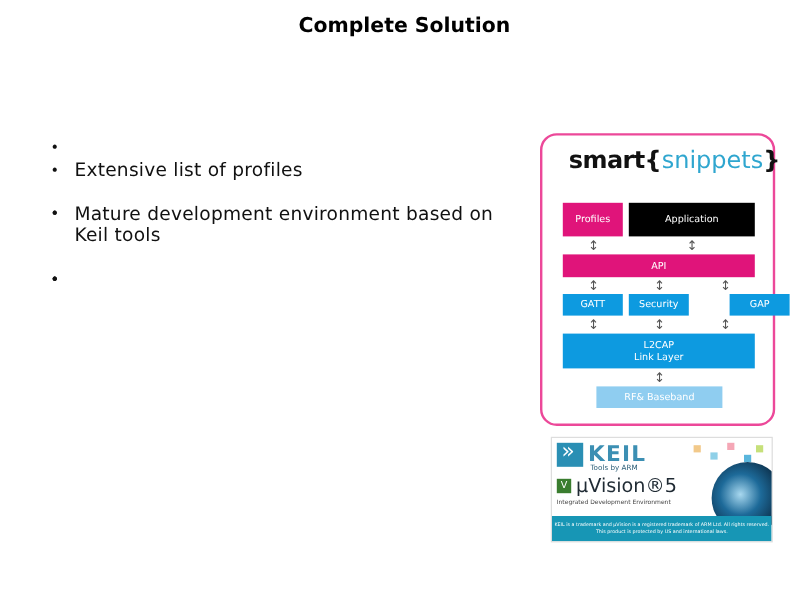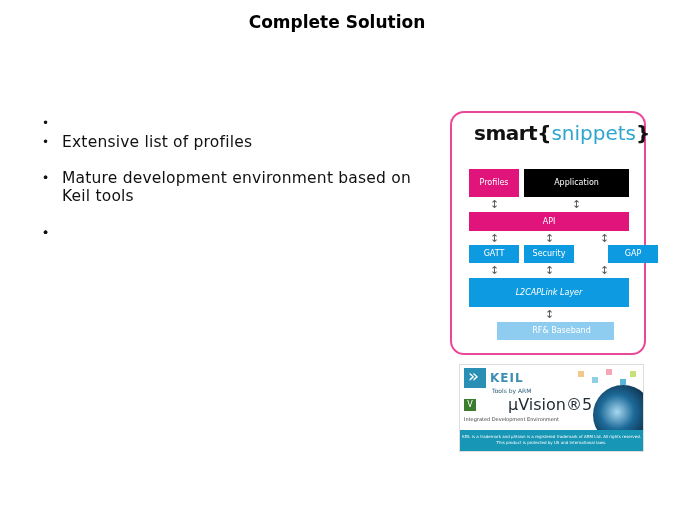--- a/index.html
+++ b/index.html
@@ -22,24 +22,24 @@
   .mag { background:#e0147a; }
   .lime { background:#000000; }
   .blue { background:#0d9ae0; }
   .light { background:#8fcdf0; }
   .arrow { position:absolute; width:8px; height:12px; color:#555; font-size:11px; line-height:12px; text-align:center; }
 
   .keil { position:absolute; left:459px; top:364px; width:183px; height:86px; background:#fff; border:1px solid #ddd; overflow:hidden; }
   .keil-logo { position:absolute; left:4px; top:3px; display:flex; align-items:center; }
   .keil-chev { width:22px; height:20px; background:#2a8fb4; position:relative; }
   .keil-chev::after { content:"»"; color:#fff; position:absolute; left:4px; top:-3px; font-size:18px; }
-  .keil-name { font-weight:bold; font-size:12px; color:#3c8fb3; margin-left:4px; letter-spacing:1px; font-family:"DejaVu Sans", sans-serif; }
+  .keil-name { font-weight:bold; font-size:18px; color:#3c8fb3; margin-left:4px; letter-spacing:1px; font-family:"DejaVu Sans", sans-serif; }
   .keil-sub { position:absolute; left:32px; top:22px; font-size:6px; color:#2a5d76; }
   .uv-icon { position:absolute; left:4px; top:34px; width:12px; height:12px; background:#3a7d2f; color:#fff; font-size:8px; text-align:center; line-height:12px; }
-  .uv-name { position:absolute; left:20px; top:30px; font-size:16px; color:#1f2a33; font-family:"DejaVu Sans", sans-serif;margin-left:28px; }
+  .uv-name { position:absolute; left:20px; top:30px; font-size:16px; color:#1f2a33; font-family:"DejaVu Sans", sans-serif; }
   .uv-sub { position:absolute; left:4px; top:51px; font-size:5px; color:#444; }
   .globe { position:absolute; right:-10px; top:20px; width:60px; height:60px; border-radius:50%;
            background:radial-gradient(circle at 40% 45%, #a8d8ef 0%, #1d6a99 35%, #0c2f4a 70%); }
   .sq { position:absolute; width:6px; height:6px; }
   .keil-footer { position:absolute; left:0; bottom:0; width:100%; height:21px; background:#1796b5; color:#fff;
                  font-size:4px; text-align:center; line-height:6px; padding-top:4px; box-sizing:border-box; }
 </style>
 </head>
 <body>
 
@@ -73,28 +73,28 @@
   <div class="arrow" style="left:148px; top:120px;">↕</div>
 
   <div class="blk blue" style="left:17px; top:132px; width:50px; height:18px;text-align:center;">GATT</div>
   <div class="blk blue" style="left:72px; top:132px; width:50px; height:18px;">Security</div>
   <div class="blk blue" style="left:127px; top:132px; width:50px; height:18px;margin-left:29px;">GAP</div>
 
   <div class="arrow" style="left:38px; top:152px;">↕</div>
   <div class="arrow" style="left:93px; top:152px;">↕</div>
   <div class="arrow" style="left:148px; top:152px;">↕</div>
 
-  <div class="blk blue" style="left:17px; top:165px; width:160px; height:29px; flex-direction:row;font-style:italic;">
+  <div class="blk blue" style="left:17px; top:165px; width:160px; height:29px; flex-direction:column;">
     <span>L2CAP</span>
     <span>Link Layer</span>
   </div>
 
   <div class="arrow" style="left:93px; top:196px;">↕</div>
 
-  <div class="blk light" style="left:45px; top:209px; width:105px; height:18px;padding-left:12px;">RF&amp; Baseband</div>
+  <div class="blk light" style="left:45px; top:209px; width:105px; height:18px;">RF&amp; Baseband</div>
 </div>
 
 <div class="keil">
   <div class="keil-logo">
     <div class="keil-chev"></div>
     <span class="keil-name">KEIL</span>
   </div>
   <div class="keil-sub">Tools by ARM</div>
   <div class="uv-icon">V</div>
   <div class="uv-name">µVision®5</div>

